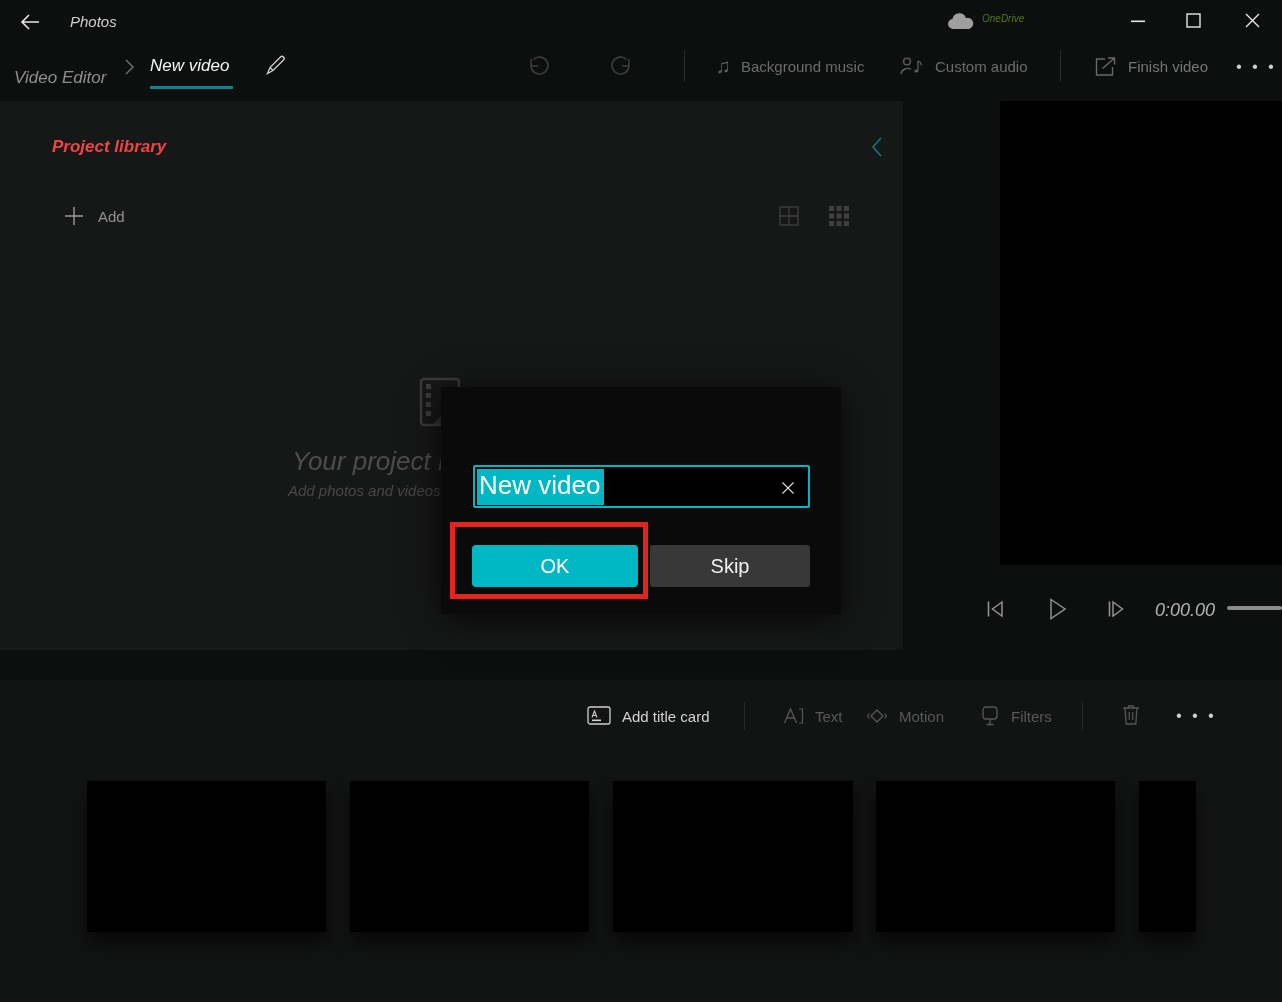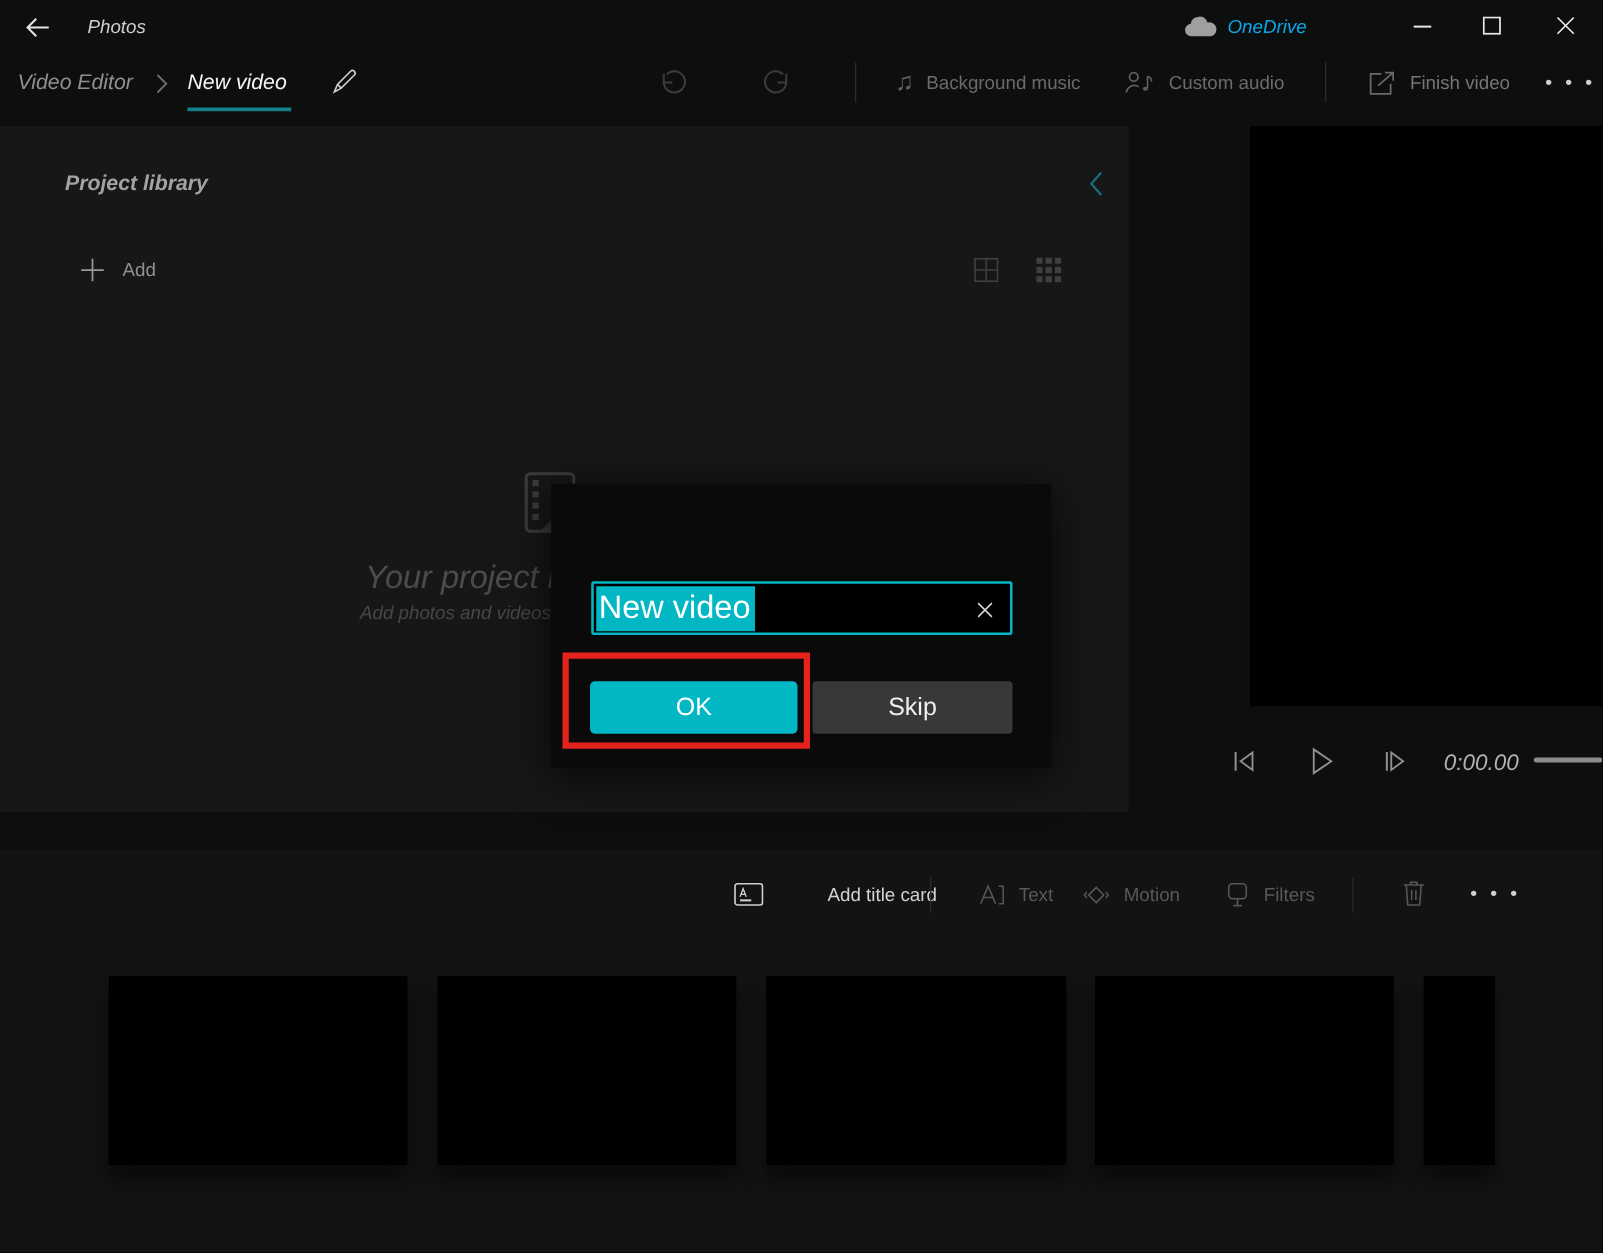--- a/index.html
+++ b/index.html
@@ -10,33 +10,33 @@
     font-family:"Liberation Sans","DejaVu Sans",sans-serif;
     -webkit-font-smoothing:antialiased;
   }
   .abs { position:absolute; }
   .txt { position:absolute; line-height:1.15; white-space:nowrap;font-style:italic; }
   .grp { position:absolute; display:flex; align-items:center; }
   svg { display:block; }
 
   
   .app-title { left:70px; top:13px; font-size:15px; color:#cfcfcf; }
-  .onedrive-label { left:982px; top:13px; font-size:15px; color:#0ea5e9; }
-
-  
-  .crumb-root { left:14px; top:56px; font-size:17px; color:#8f8f8f; }
+  .onedrive-label { left:982px; top:13px; font-size:10px; color:#4d7c0f; }
+
+  
+  .crumb-root { left:14px; top:68px; font-size:17px; color:#8f8f8f; }
   .crumb-current { left:150px; top:56px; font-size:17px; color:#f5f5f5; }
   .tab-underline { left:150px; top:86px; width:83px; height:3px; background:#14808c; }
   .tb-divider { width:1px; height:32px; background:#2c2c2c; top:50px; }
   .tb-label { font-size:15px; color:#6b6b6b; margin-left:10px; }
   .more-dots { font-size:16px; letter-spacing:3px; color:#cfcfcf; }
 
   
   .panel { left:0; top:101px; width:903px; height:549px; background:#161817; }
-  .panel-title { left:52px; top:137px; font-size:17px; font-weight:bold; color:#a3a3a3; }
+  .panel-title { left:52px; top:137px; font-size:17px; font-weight:bold; color:#ef4444; }
   .add-label { font-size:15px; color:#909090; margin-left:13px; }
   .empty-title { left:292px; top:447px; font-size:26px; font-weight:300; color:#4c4c4c; }
   .empty-sub { left:288px; top:482px; font-size:15px; color:#474747; }
 
   
   .preview { left:1000px; top:101px; width:282px; height:464px; background:#000; }
   .time-label { left:1155px; top:600px; font-size:18px; color:#b2b2b2; }
   .seek-slider { left:1227px; top:606px; width:55px; height:4px; background:#8b8b8b; border-radius:2px; }
 
   
@@ -231,21 +231,21 @@
     <svg width="20" height="22" viewBox="0 0 20 22">
         <path d="M3.5 3.5 V18.5" stroke="#909090" stroke-width="1.6"></path>
         <path d="M7 4 L16.5 11 L7 18 Z" fill="none" stroke="#909090" stroke-width="1.5"></path>
       </svg>
   </span>
   <span class="txt time-label">0:00.00</span>
   <div class="abs seek-slider"></div>
 
   <div class="abs timeline"></div>
 
-  <div class="grp" style="left:587px; top:701px; height:30px;gap:40px;">
+  <div class="grp" style="left:587px; top:701px; height:30px;">
     <span>
       <svg width="24" height="20" viewBox="0 0 24 20">
           <rect x="1" y="1" width="22" height="17" rx="2" fill="none" stroke="#d0d0d0" stroke-width="1.3"></rect>
           <path d="M5 11.5 L7.5 5 L10 11.5 M5.9 9.5 H9.1" fill="none" stroke="#d0d0d0" stroke-width="1.1"></path>
           <rect x="5" y="13.5" width="9" height="1.6" fill="#d0d0d0"></rect>
         </svg>
     </span>
     <span class="tl-label-on">Add title card</span>
   </div>
 

